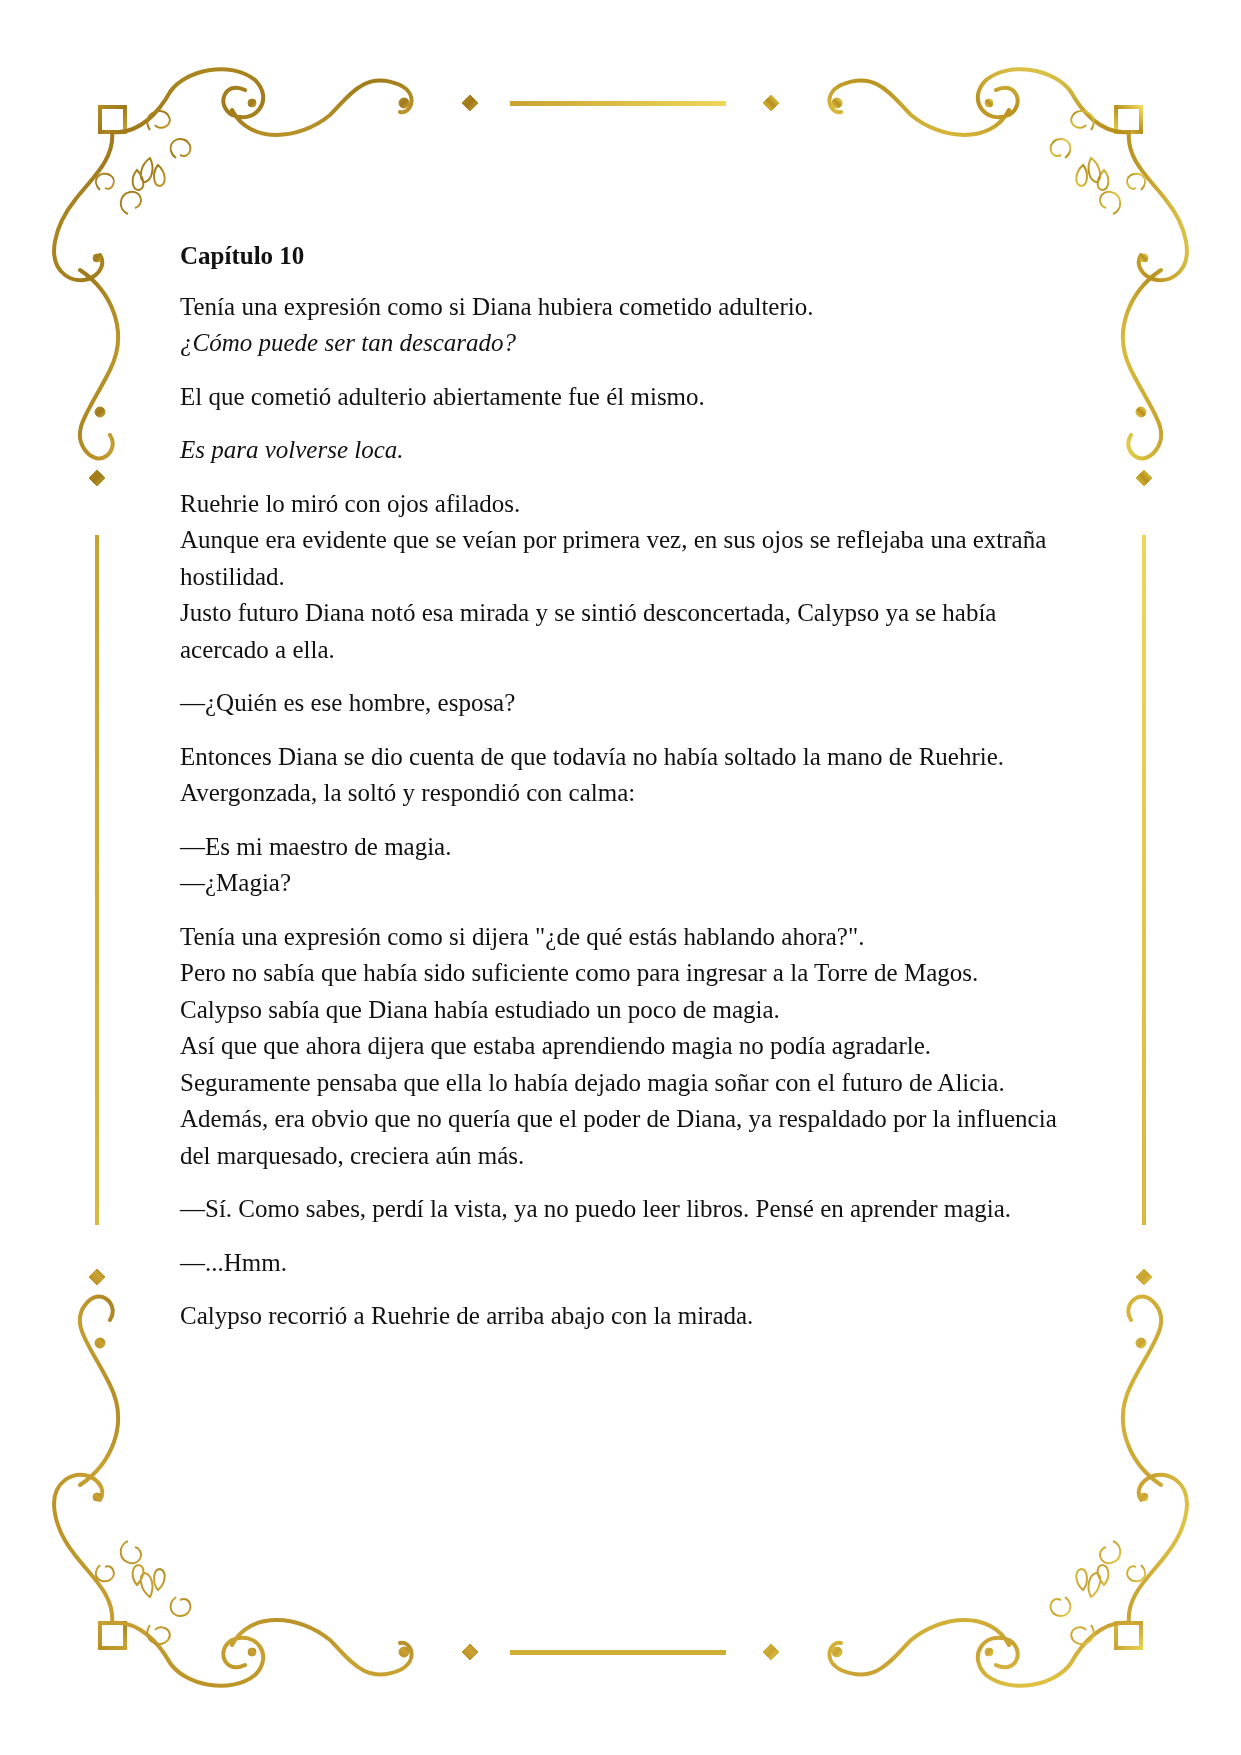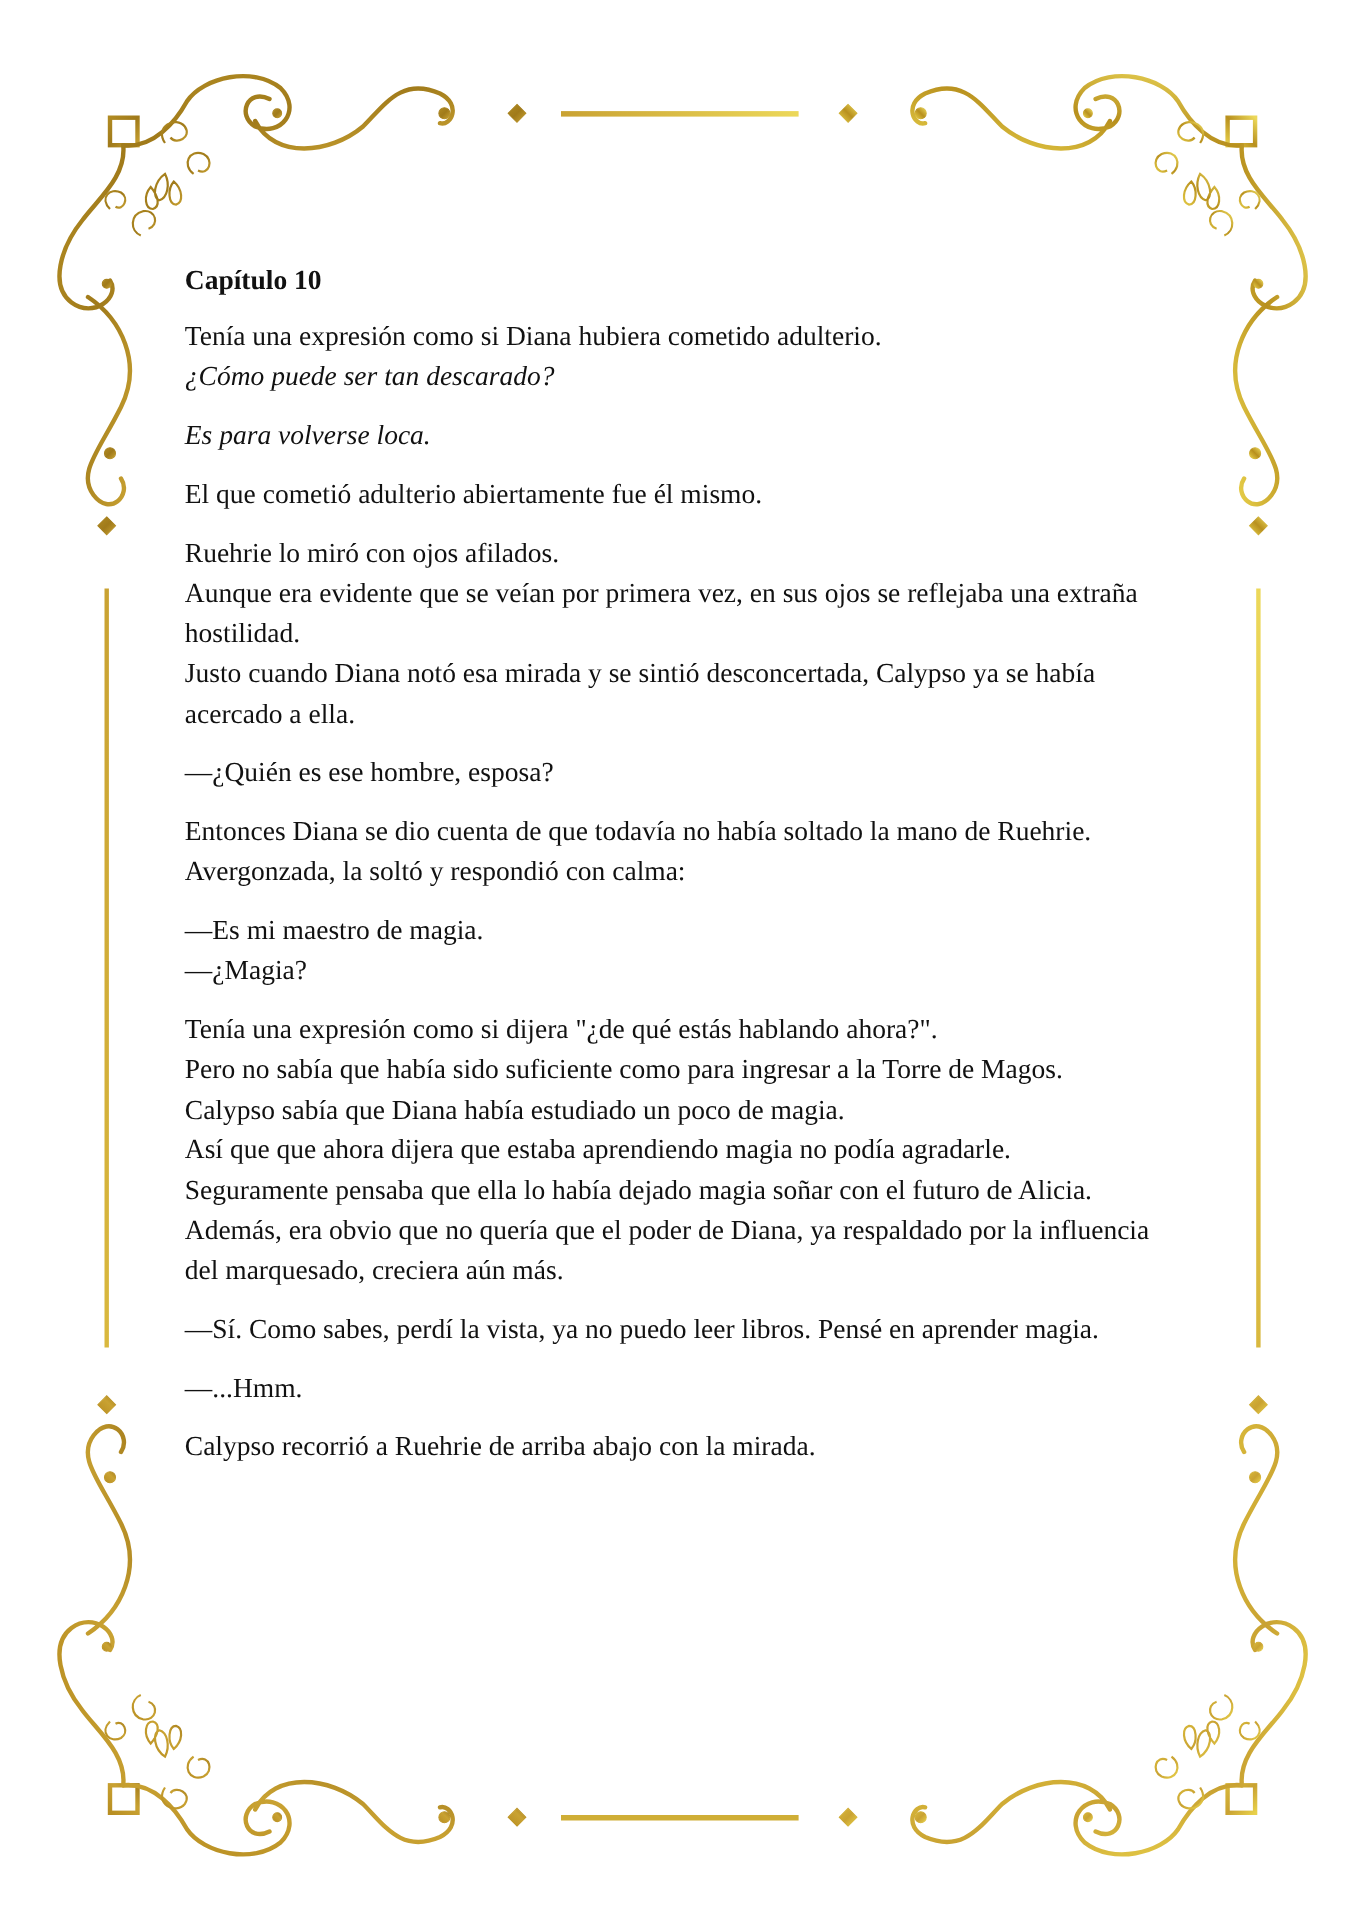--- a/index.html
+++ b/index.html
@@ -1,20 +1,20 @@
 <!DOCTYPE html>
 <html><head>
 <meta charset="utf-8">
 <style>
   html, body { margin: 0; padding: 0; background: #ffffff; }
   body { width: 1241px; height: 1755px; position: relative; overflow: hidden; }
   .frame { position: absolute; left: 0; top: 0; width: 1241px; height: 1755px; pointer-events: none; }
   .page-text {
     position: absolute;
-    left: 168px;
+    left: 180px;
     top: 238px;
     width: 900px;
     font-family: "Liberation Serif", "DejaVu Serif", serif;
     font-size: 25px;
     line-height: 36.5px;
     color: #111111;
   }
   .chapter-title { font-weight: bold; margin: 0 0 14px 0; font-size: 25px; }
   .para { margin: 0 0 17px 0; }
   .line { display: block; }
@@ -122,31 +122,31 @@
 
 <div class="page-text">
   <div class="chapter-title">Capítulo 10</div>
 
   <div class="para">
     <span class="line">Tenía una expresión como si Diana hubiera cometido adulterio.</span>
     <span class="line italic">¿Cómo puede ser tan descarado?</span>
   </div>
 
   <div class="para">
-    <span class="line italic">Es para volverse loca.</span>
+    <span class="line">El que cometió adulterio abiertamente fue él mismo.</span>
   </div>
 
   <div class="para">
-    <span class="line">El que cometió adulterio abiertamente fue él mismo.</span>
+    <span class="line italic">Es para volverse loca.</span>
   </div>
 
   <div class="para">
     <span class="line">Ruehrie lo miró con ojos afilados.</span>
     <span class="line">Aunque era evidente que se veían por primera vez, en sus ojos se reflejaba una extraña hostilidad.</span>
-    <span class="line">Justo cuando Diana notó esa mirada y se sintió desconcertada, Calypso ya se había acercado a ella.</span>
+    <span class="line">Justo futuro Diana notó esa mirada y se sintió desconcertada, Calypso ya se había acercado a ella.</span>
   </div>
 
   <div class="para">
     <span class="line">—¿Quién es ese hombre, esposa?</span>
   </div>
 
   <div class="para">
     <span class="line">Entonces Diana se dio cuenta de que todavía no había soltado la mano de Ruehrie. Avergonzada, la soltó y respondió con calma:</span>
   </div>
 

